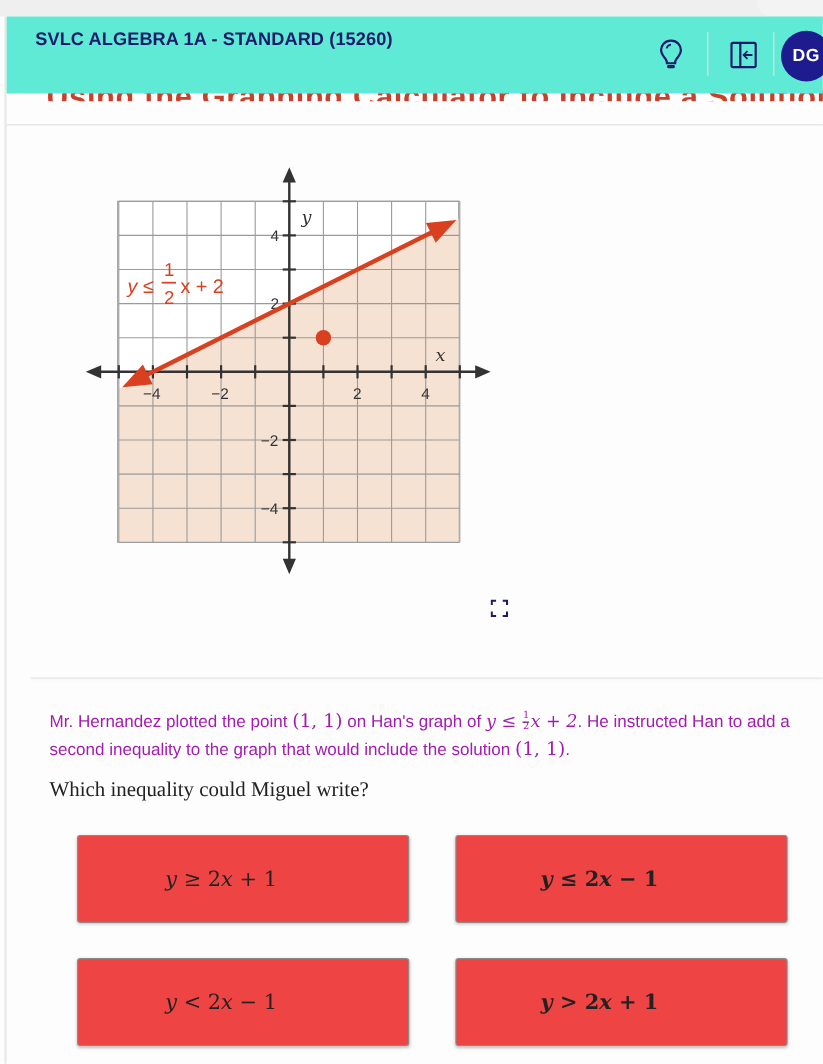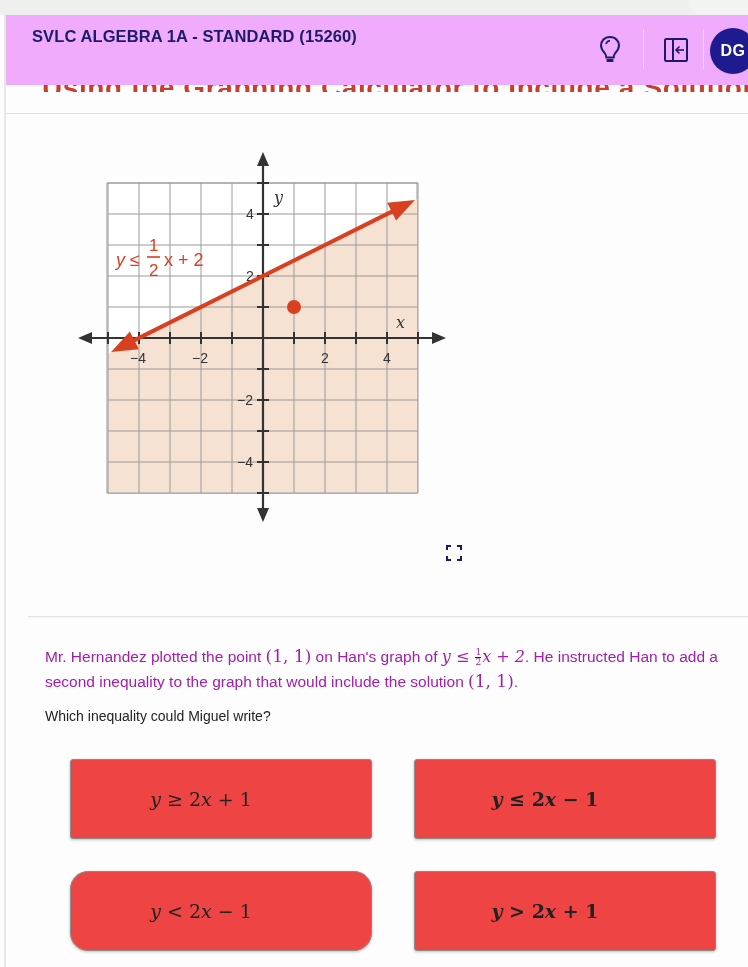--- a/index.html
+++ b/index.html
@@ -1,45 +1,45 @@
 <!DOCTYPE html>
 <html><head>
 <meta charset="utf-8">
 <style>
   * { box-sizing: border-box; margin: 0; padding: 0; }
   html, body { width: 748px; height: 967px; overflow: hidden; background: #fdfdfd; font-family: "Liberation Sans", sans-serif; }
   .topbar { position: absolute; left: 0; top: 0; width: 748px; height: 15px; background: #efefef; border-bottom-left-radius: 0; }
   .topbar-right { position: absolute; right: 0; top: 0; width: 60px; height: 15px; background: #f3f3f3; border-bottom-left-radius: 14px; }
   .leftrule { position: absolute; left: 4px; top: 15px; width: 2px; height: 952px; background: #e8e8e8; }
-  .header { position: absolute; left: 6px; top: 15px; width: 742px; height: 70px; background: #f0abfc; z-index: 3; }
+  .header { position: absolute; left: 6px; top: 15px; width: 742px; height: 70px; background: #5eead4; z-index: 3; }
   .course { position: absolute; left: 26px; top: 12px; font-size: 16.5px; font-weight: bold; color: #1c1a6b; letter-spacing: 0.1px; }
   .lesson { position: absolute; left: 26px; top: 35px; font-size: 21px; font-weight: bold; color: #1c1a6b; }
   .icon-bulb { position: absolute; left: 592px; top: 20px; width: 24px; height: 30px; }
   .sep1 { position: absolute; left: 637px; top: 14px; width: 1px; height: 40px; background: #e3e3e3; }
   .icon-panel { position: absolute; left: 657px; top: 22px; width: 26px; height: 26px; }
   .sep2 { position: absolute; left: 697px; top: 14px; width: 1px; height: 40px; background: #e3e3e3; }
   .avatar { position: absolute; left: 704px; top: 13px; width: 46px; height: 46px; border-radius: 50%; background: #1e1b8f; color: #fff; font-size: 16px; font-weight: bold; display: flex; align-items: center; justify-content: center; letter-spacing: 0.5px; }
   .subtitle-wrap { position: absolute; left: 6px; top: 66px; width: 742px; height: 26px; overflow: hidden; z-index: 2; }
   .subtitle { position: absolute; left: 36px; top: 6px; font-size: 28px; font-weight: bold; color: #c9402a; white-space: nowrap; letter-spacing: 0.6px; }
   .rule1 { position: absolute; left: 6px; top: 113px; width: 742px; height: 1px; background: #dedede; }
   .graph { position: absolute; left: 70px; top: 140px; width: 390px; height: 390px; }
   .expand { position: absolute; left: 446px; top: 545px; width: 16px; height: 16px; }
   .rule2 { position: absolute; left: 28px; top: 616px; width: 720px; height: 1px; background: #e2e2e2; box-shadow: 0 1px 2px rgba(0,0,0,0.05); }
   .question { position: absolute; left: 45px; top: 644px; width: 690px; font-size: 15.5px; color: #a21caf; line-height: 24px; }
   .question .m { font-family: "DejaVu Serif", serif; font-style: normal; font-size: 17px; }
   .question .mi { font-family: "DejaVu Serif", serif; font-style: italic; font-size: 16px; }
   .frac { display: inline-block; vertical-align: middle; text-align: center; font-family: "DejaVu Serif", serif; font-size: 9px; line-height: 9px; margin: 0 1px; }
   .frac span { display: block; }
   .frac .num { border-bottom: 1px solid #222; }
-  .prompt { position: absolute; left: 45px; top: 708px; font-size: 14px; color: #222; }
+  .prompt { position: absolute; left: 45px; top: 708px; font-size: 19px; color: #222; font-family: Liberation Serif, serif; }
   .choice { position: absolute; width: 302px; height: 80px; background: #ef4444; border: 1.5px solid #8a8a8a; border-radius: 3px; box-shadow: 0 1px 3px rgba(0,0,0,0.25); display: flex; align-items: center; justify-content: center; font-family: "DejaVu Serif", serif; font-size: 19px; color: #222; cursor: pointer; }
   .choice .var { font-style: italic; }
   .c1 { left: 70px; top: 759px; }
   .c2 { left: 414px; top: 759px; }
-  .c3 { left: 70px; top: 871px; border-radius: 18px; }
+  .c3 { left: 70px; top: 871px; }
   .c4 { left: 414px; top: 871px; }
   .choice-inner { position: relative; left: -20px; }
   .c2 .choice-inner, .c4 .choice-inner { left: -20px; font-weight: bold; }
 </style>
 </head>
 <body>
 
 <div class="topbar"></div>
 <div class="topbar-right"></div>
 <div class="leftrule"></div>

